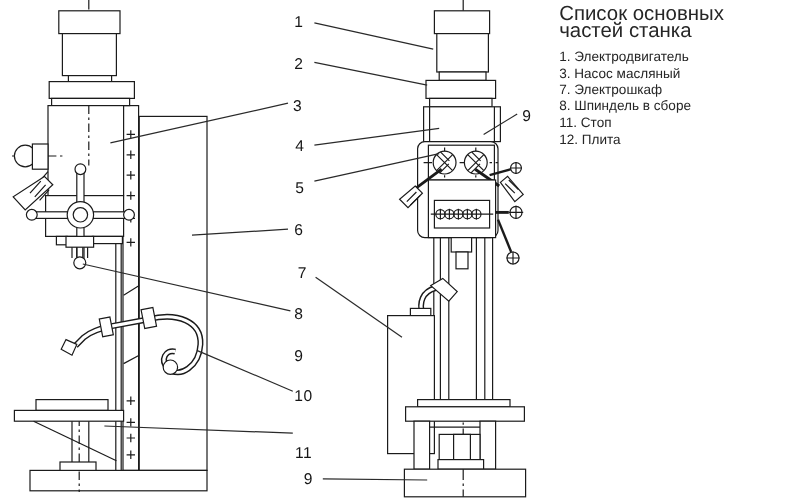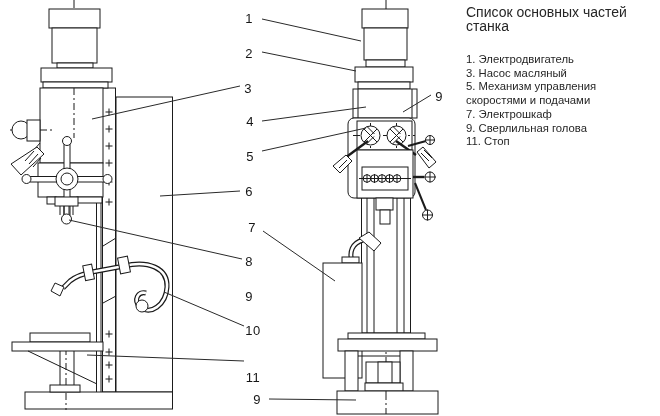--- a/index.html
+++ b/index.html
@@ -3,22 +3,22 @@
 <meta charset="utf-8">
 <style>
   html,body{margin:0;padding:0;background:#ffffff;}
   body{width:660px;height:416px;position:relative;overflow:hidden;
        font-family:"Liberation Sans","DejaVu Sans",sans-serif;}
   #stage{position:absolute;left:0;top:0;width:660px;height:416px;}
   svg{position:absolute;left:0;top:0;}
   .callout{position:absolute;transform:translate(-50%,-50%);
            font-size:13px;color:#161616;letter-spacing:0.5px;white-space:nowrap;}
   .legend{position:absolute;left:466px;top:5px;width:192px;color:#262626;}
-  .legend-title{font-size:14px;line-height:14px;}
-  .legend-items{margin-top:20px;font-size:11.3px;line-height:13.7px;}
+  .legend-title{font-size:17px;line-height:14px;}
+  .legend-items{margin-top:9px;font-size:11.3px;line-height:13.7px;}
   .legend-item{white-space:normal;}
 </style>
 </head>
 <body>
 
 <div id="stage">
 
 <svg width="660" height="416" viewBox="0 0 660 416" stroke="#1b1b1b" stroke-width="1" fill="none">
 
   <g>
@@ -225,20 +225,20 @@
 <span class="callout" style="left:253px;top:330px">10</span>
 <span class="callout" style="left:253px;top:377px">11</span>
 <span class="callout" style="left:257px;top:399px">9</span>
 <span class="callout" style="left:439px;top:96px">9</span>
 
 <div class="legend">
   <div class="legend-title">Список основных частей станка</div>
   <div class="legend-items">
     <div class="legend-item">1. Электродвигатель</div>
     <div class="legend-item">3. Насос масляный</div>
-    <div class="legend-item">5. Механизм управления скоростями и подачами</div>
     <div class="legend-item">7. Электрошкаф</div>
-    <div class="legend-item">9. Сверлильная голова</div>
+    <div class="legend-item">8. Шпиндель в сборе</div>
     <div class="legend-item">11. Стоп</div>
+    <div class="legend-item">12. Плита</div>
   </div>
 </div>
 
 </div>
 
 </body></html>

